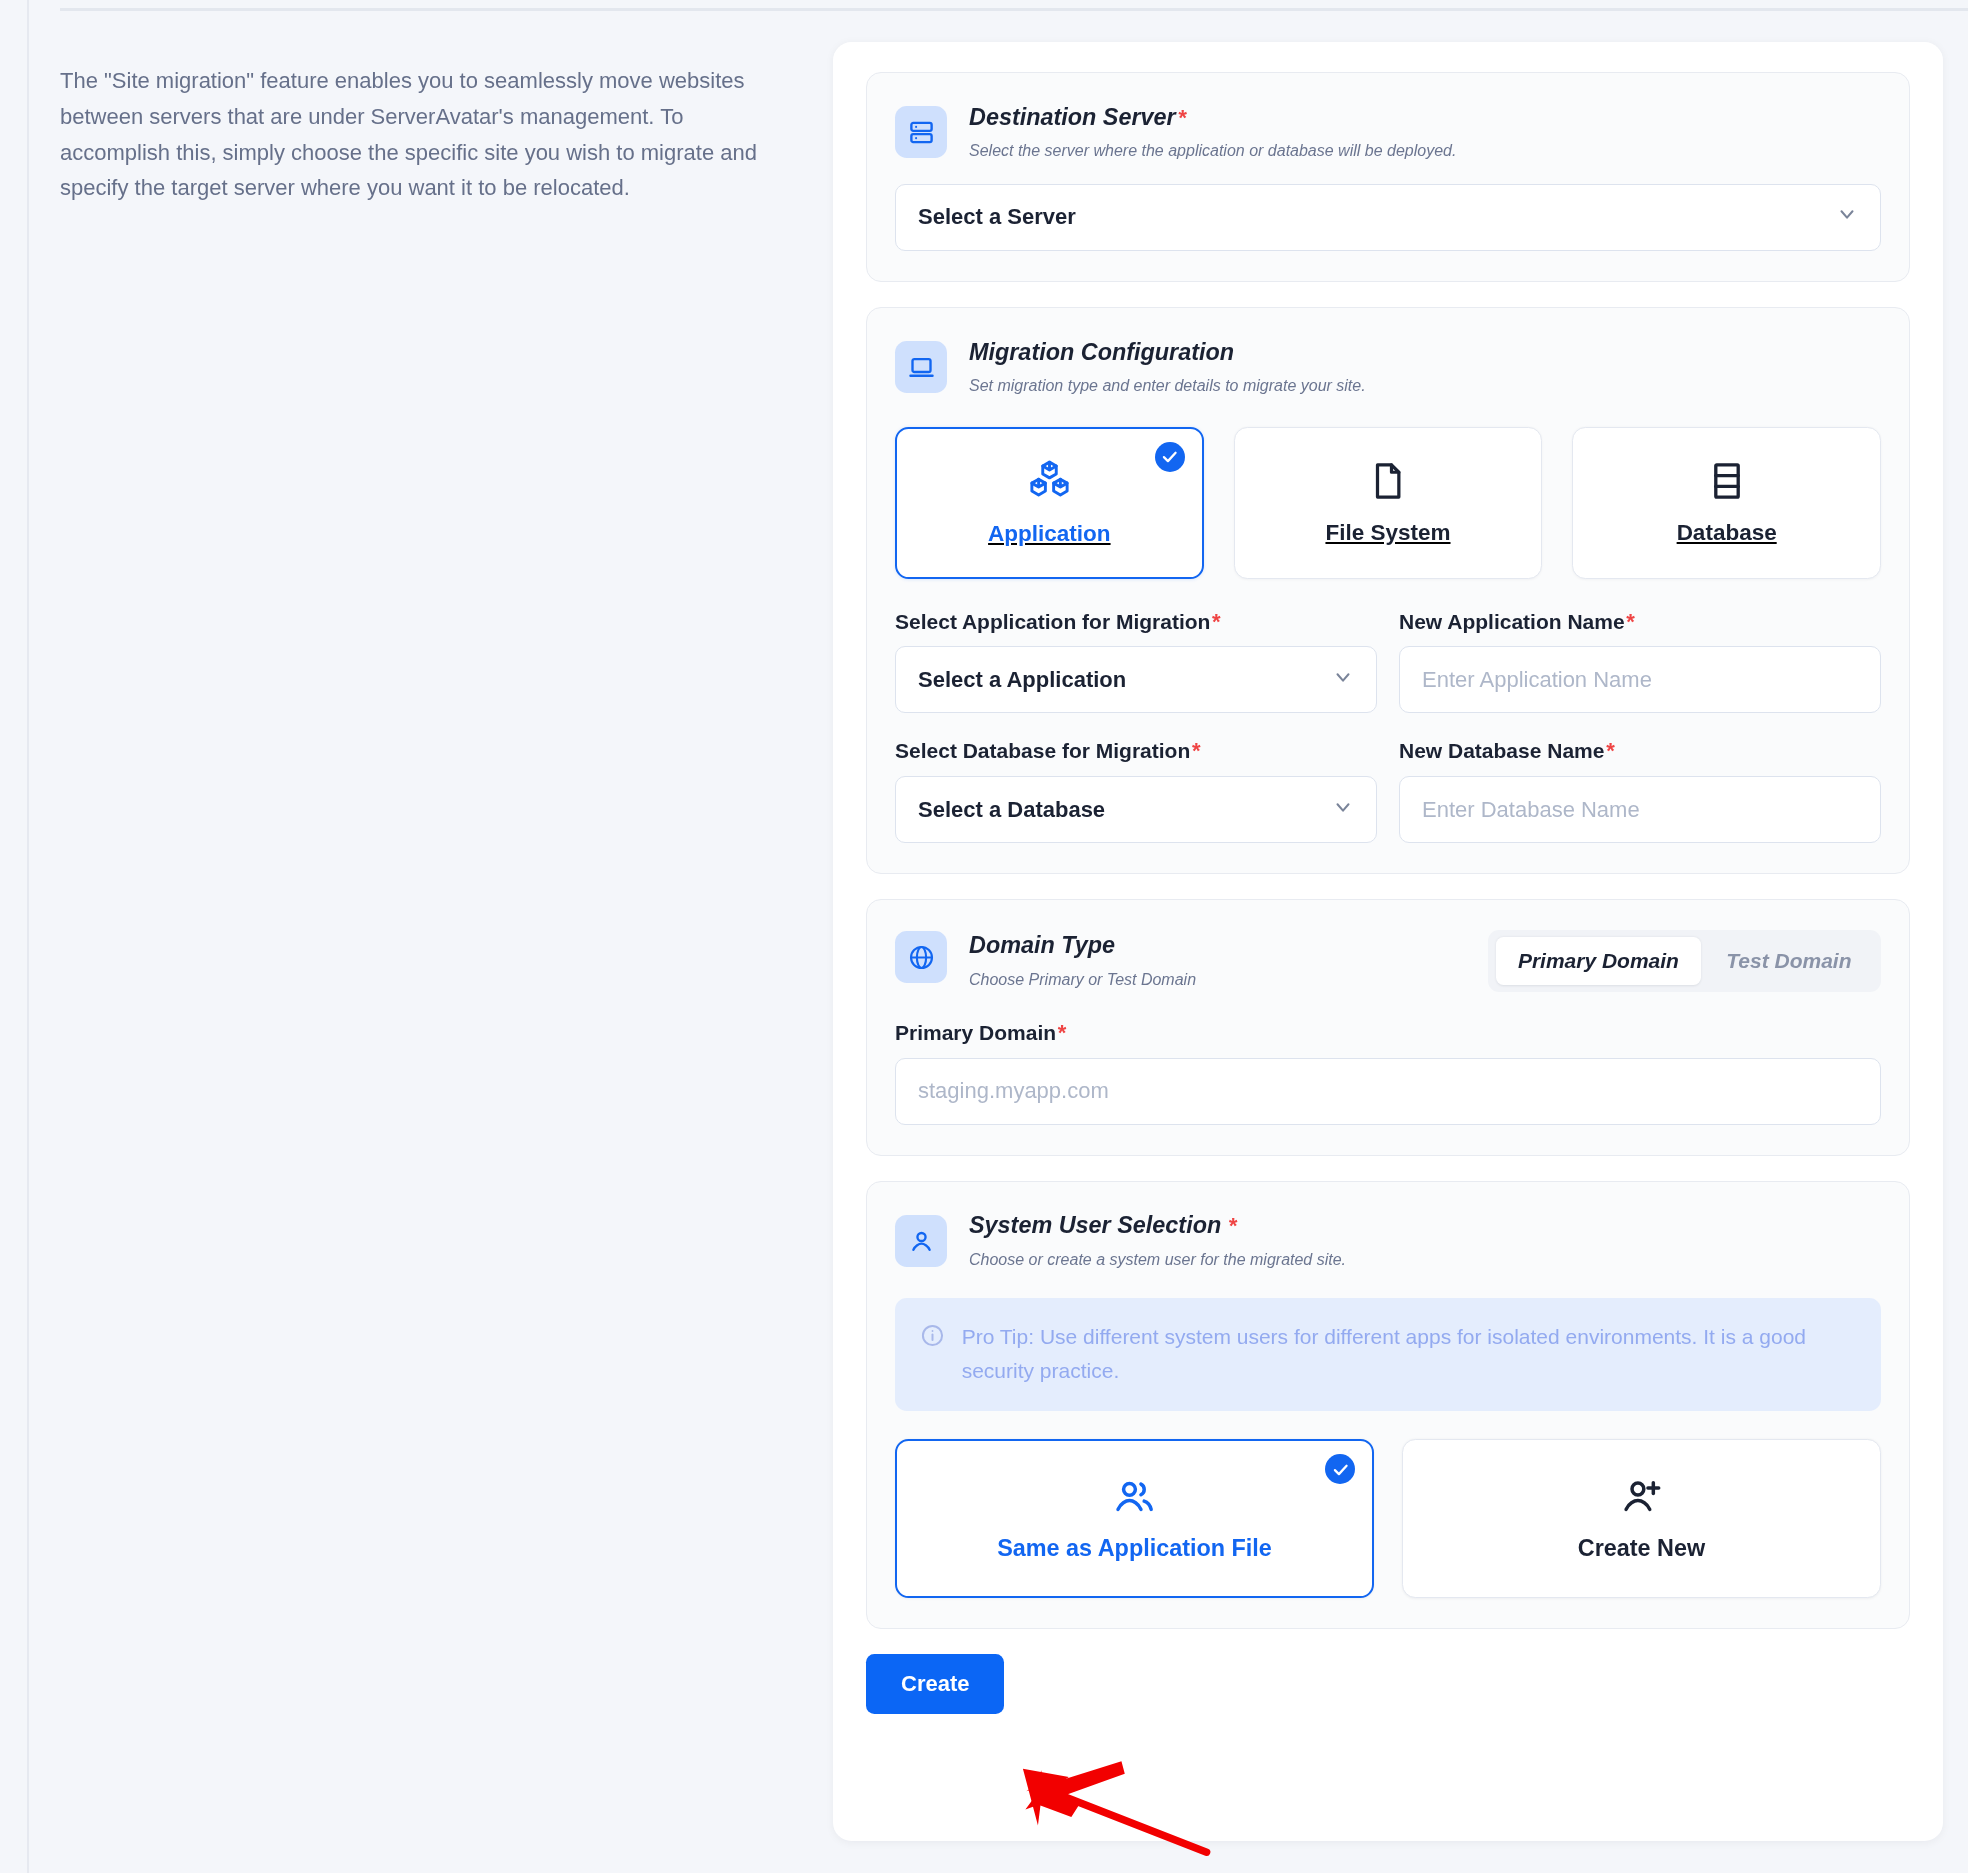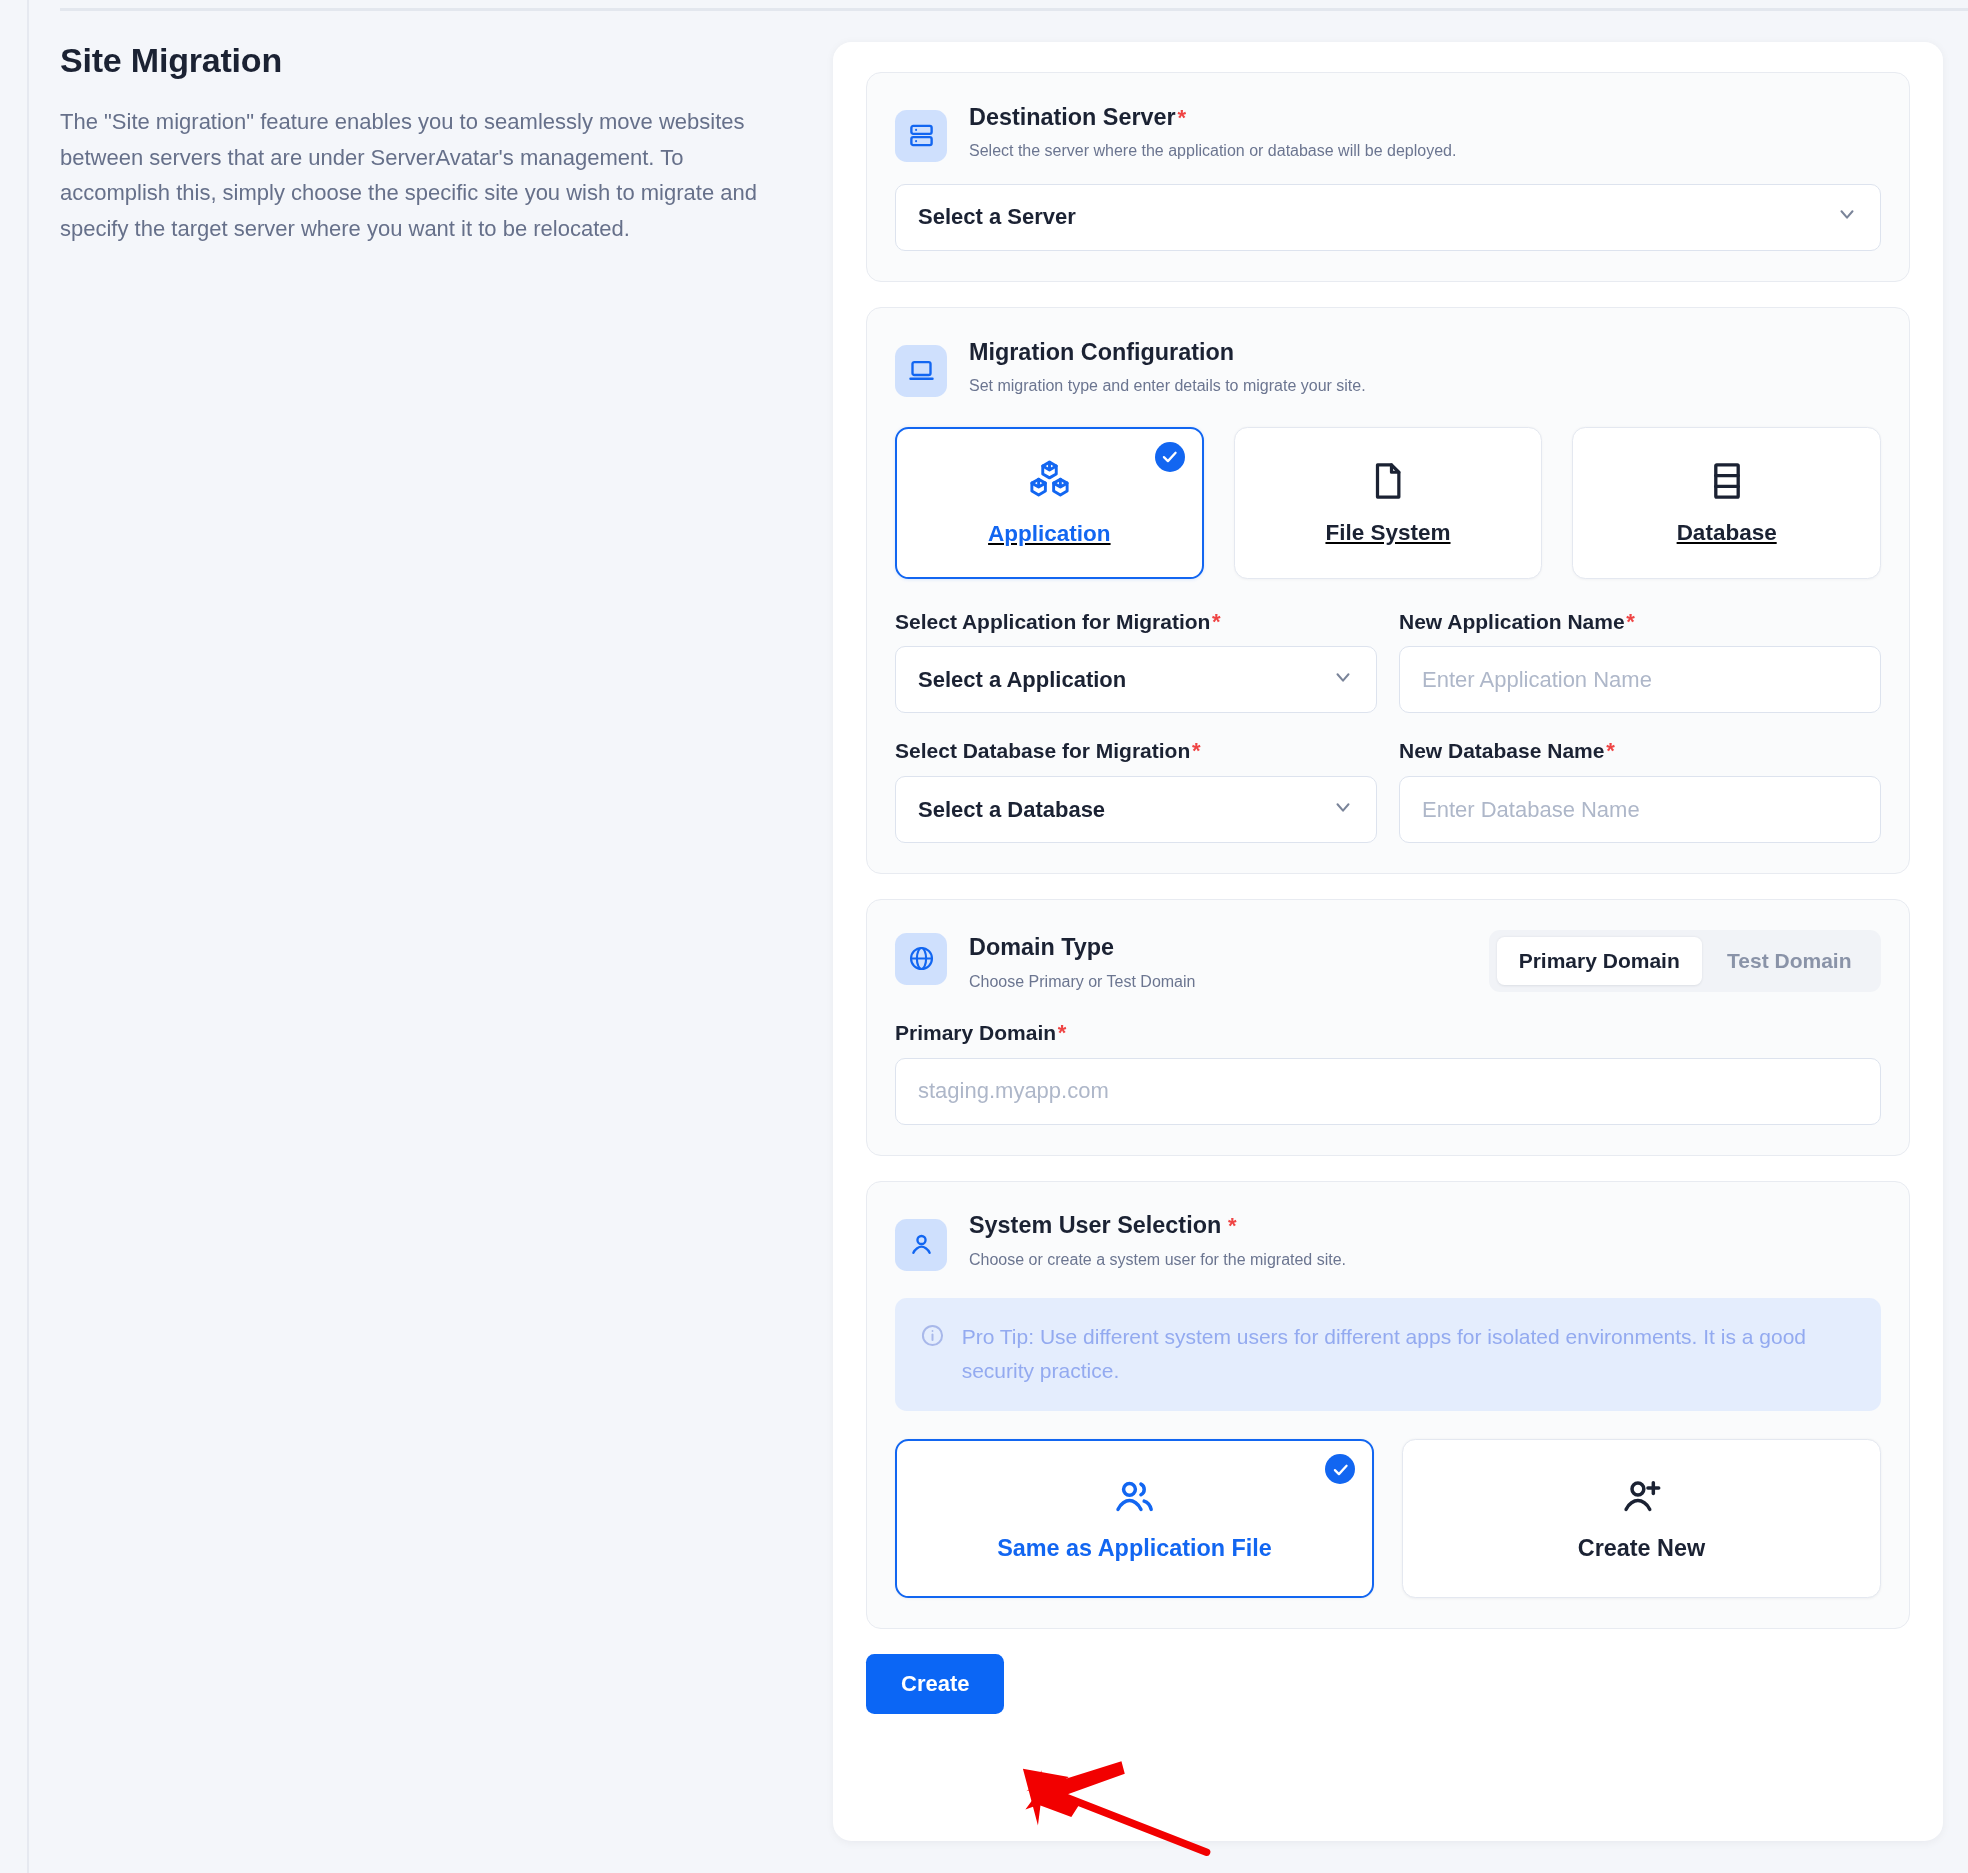--- a/index.html
+++ b/index.html
@@ -71,22 +71,23 @@
   .panel {
     background: #fafbfc;
     border: 1.7px solid #e8ebf1;
     border-radius: 15px;
     padding: 28px 28px 30px 28px;
     margin-bottom: 25px;
   }
 
   .panel-head {
     display: flex;
-    align-items: flex-end;
+    align-items: center;
     gap: 22px;
+    font-style: italic;
   }
   .panel-head.with-toggle {
     justify-content: space-between;
   }
   .panel-head-left {
     display: flex;
     align-items: flex-start;
     gap: 22px;
   }
   .head-icon {
@@ -307,21 +308,20 @@
 </style>
 </head>
 <body>
 
 <div class="page">
 
   <div class="chrome-left-rule"></div>
   <div class="chrome-top-rule"></div>
 
   <div class="left-col">
-    <h1 class="page-title">Site Migration</h1>
     <p class="page-desc">The "Site migration" feature enables you to seamlessly move websites between servers that are under ServerAvatar's management. To accomplish this, simply choose the specific site you wish to migrate and specify the target server where you want it to be relocated.</p>
   </div>
 
   <div class="card">
 
     <section class="panel">
       <div class="panel-head">
         <div class="head-icon">
           <svg width="27" height="27" viewBox="0 0 24 24" fill="none" stroke="#1266f1" stroke-width="2.1" stroke-linecap="round" stroke-linejoin="round">
             <rect x="3" y="3.5" width="18" height="7" rx="1.6"></rect>

